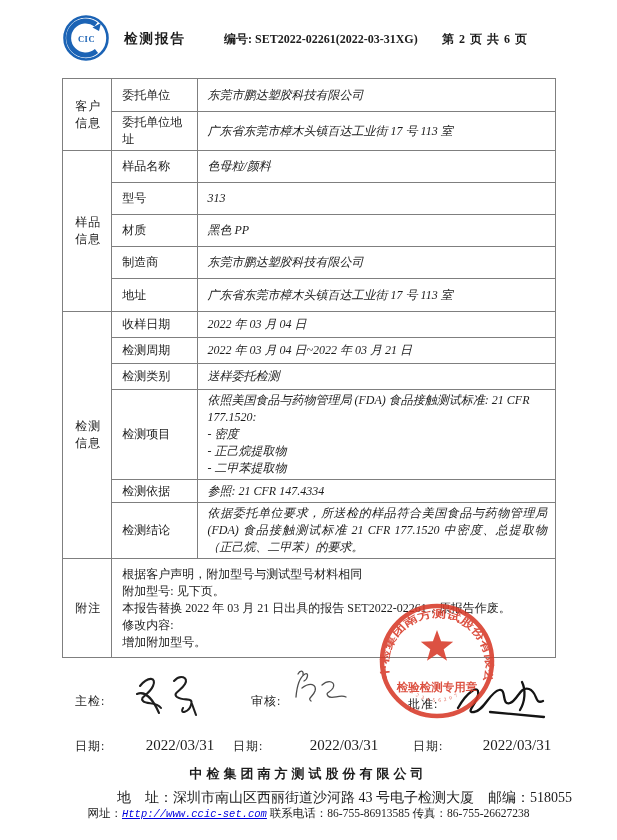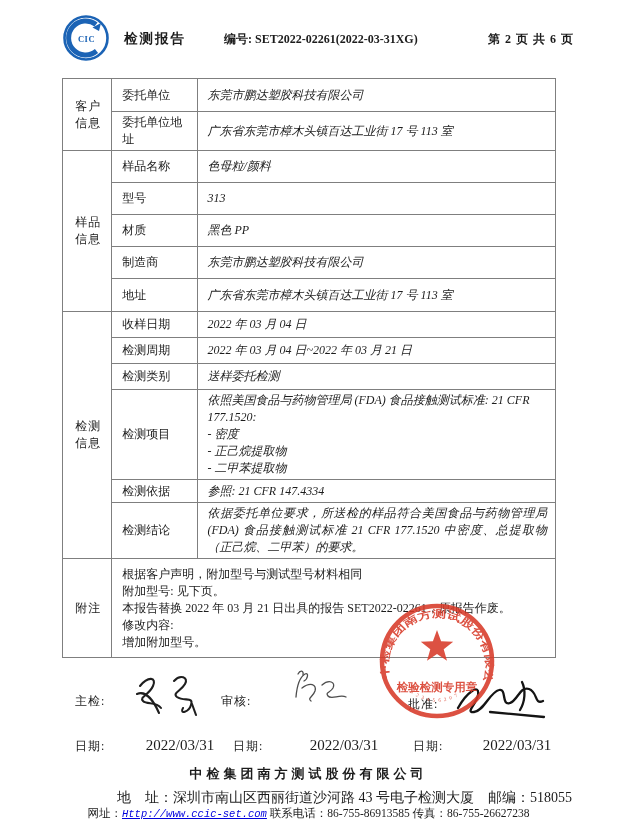--- a/index.html
+++ b/index.html
@@ -7,21 +7,21 @@
   body {
     width:617px; height:840px; position:relative;
     font-family:"Liberation Serif","DejaVu Serif",serif;
     color:#1c1c1c; overflow:hidden;
   }
   .abs { position:absolute; }
 
   
   .hdr-title { left:124px; top:30px; font-size:13.5px; font-weight:bold; letter-spacing:2px; }
   .hdr-no    { left:224px; top:31px; font-size:12px; font-weight:bold; }
-  .hdr-page  { left:488px; top:31px; font-size:12px; font-weight:bold; letter-spacing:1px; }
+  .hdr-page  { left:442px; top:31px; font-size:12px; font-weight:bold; letter-spacing:1px; }
   .logo { left:62px; top:14px; width:48px; height:48px; }
 
   
   table.report {
     position:absolute; left:62px; top:78px; width:494px;
     border-collapse:collapse; table-layout:fixed; font-size:12px;
   }
   table.report td {
     border:1px solid #7f7f7f; vertical-align:middle;
     padding:2px 8px 2px 10px; line-height:17px;
@@ -139,21 +139,21 @@
     <td colspan="2" class="top pre lh20">根据客户声明，附加型号与测试型号材料相同
 附加型号: 见下页。
 本报告替换 2022 年 03 月 21 日出具的报告 SET2022-02261，原报告作废。
 修改内容:
 增加附加型号。</td>
   </tr>
 </tbody>
   </table>
 
 <div class="abs sig-label" style="left:75px; top:693px;">主检:</div>
-<div class="abs sig-label" style="left:221px; top:693px;">审核:</div>
+<div class="abs sig-label" style="left:251px; top:693px;">审核:</div>
 <div class="abs sig-label" style="left:408px; top:696px;">批准:</div>
 
 <svg class="abs sig-svg" style="left:130px; top:670px;" width="82" height="50" viewBox="0 0 82 50">
   <g fill="none" stroke="#1e1e1e" stroke-width="2.1" stroke-linecap="round">
     <path d="M10,16 C18,6 27,7 23,16 C19,25 9,27 13,31 C17,35 26,31 31,38"></path>
     <path d="M7,24 C14,21 22,27 29,43"></path>
     <path d="M44,11 C50,4 59,7 55,14 C51,21 42,23 47,27 C54,32 64,26 61,35 C59,42 49,45 53,38"></path>
     <path d="M62,34 L66,45"></path>
   </g>
 </svg>

